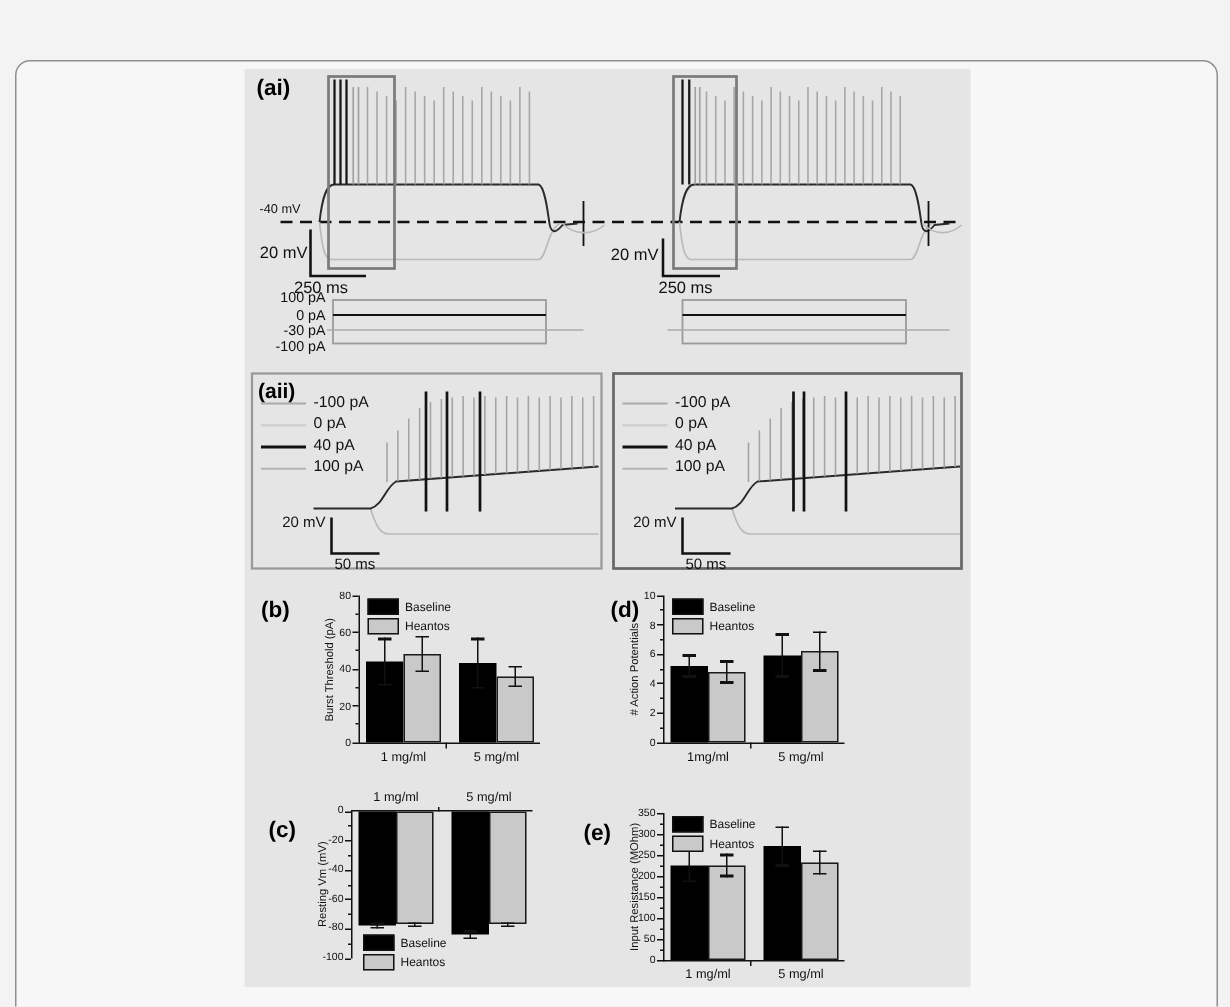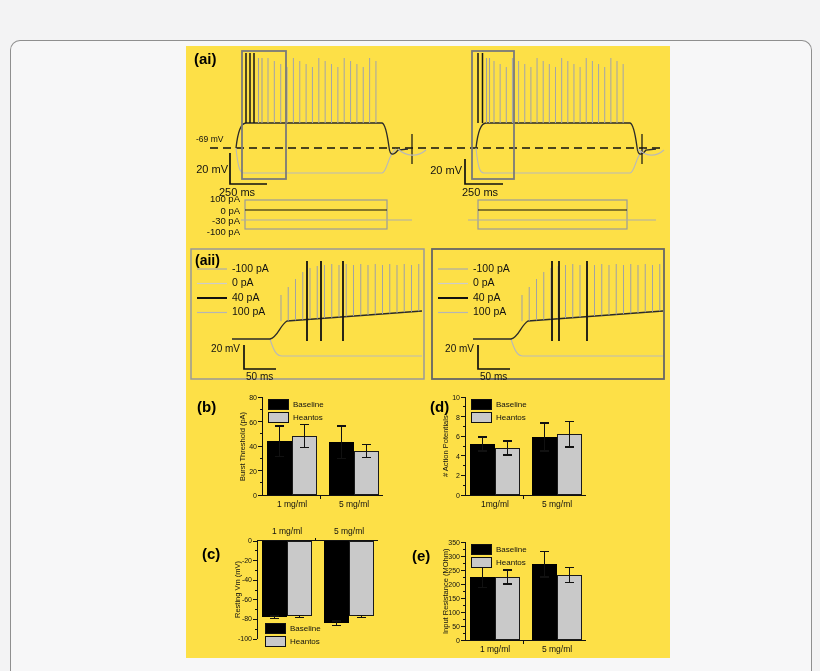--- a/index.html
+++ b/index.html
@@ -1,21 +1,21 @@
 <!DOCTYPE html>
 <html><head>
 <meta charset="utf-8">
 <style>
   html,body{margin:0;padding:0;width:820px;height:671px;overflow:hidden;
     font-family:"Liberation Sans", sans-serif;background:#f3f3f4;}
   .page{position:relative;width:820px;height:671px;background:#f3f3f4;}
   .card{position:absolute;left:10px;top:40px;width:800px;height:640px;
     background:#f7f7f8;border:1px solid #8f8f8f;border-bottom:none;
     border-radius:10px 10px 0 0;}
-  .figure{position:absolute;left:175px;top:5px;width:484px;height:612px;background:#fde047;}
+  .figure{position:absolute;left:152px;top:5px;width:484px;height:612px;background:#e5e5e5;}
   .abs{position:absolute;}
   .lbl{position:absolute;color:#111;white-space:nowrap;}
   .plabel{position:absolute;font-weight:bold;font-size:15px;color:#000;}
   .plot{position:absolute;width:120px;height:98px;}
   .plot.up{border-left:1.5px solid #111;border-bottom:1.5px solid #111;}
   .plot.down{border-left:1.5px solid #111;border-top:1.5px solid #111;}
   .ylabel{position:absolute;width:13px;writing-mode:vertical-rl;transform:rotate(180deg);
     text-align:center;font-size:7.5px;color:#111;line-height:13px;}
   svg .dash{stroke:#111;stroke-width:1.6;stroke-dasharray:8 5;}
   svg .lt{stroke:#b9b9b9;fill:none;stroke-width:1.1;}
@@ -107,21 +107,21 @@
 
         <rect class="step" x="59" y="154" width="142" height="29"></rect>
         <line class="dk1" x1="59" y1="164" x2="201" y2="164"></line>
         <line class="lt1" x1="55" y1="174" x2="226" y2="174"></line>
         <rect class="step" x="292" y="154" width="149" height="29"></rect>
         <line class="dk1" x1="292" y1="164" x2="441" y2="164"></line>
         <line class="lt1" x1="282" y1="174" x2="470" y2="174"></line>
       </svg>
 
       <div class="plabel" style="left:8px;top:4px">(ai)</div>
-      <div class="lbl" style="left:10px;top:88px;font-size:8.5px">-69 mV</div>
+      <div class="lbl" style="left:10px;top:88px;font-size:8.5px">-40 mV</div>
       <div class="lbl" style="left:2px;top:117px;width:40px;text-align:right;font-size:11px">20 mV</div>
       <div class="lbl" style="left:33px;top:140px;font-size:11px">250 ms</div>
       <div class="lbl" style="left:238px;top:118px;width:38px;text-align:right;font-size:11px">20 mV</div>
       <div class="lbl" style="left:276px;top:140px;font-size:11px">250 ms</div>
       <div class="lbl" style="left:8px;top:147px;width:46px;text-align:right;font-size:9.5px">100 pA</div>
       <div class="lbl" style="left:8px;top:159px;width:46px;text-align:right;font-size:9.5px">0 pA</div>
       <div class="lbl" style="left:8px;top:169px;width:46px;text-align:right;font-size:9.5px">-30 pA</div>
       <div class="lbl" style="left:8px;top:180px;width:46px;text-align:right;font-size:9.5px">-100 pA</div>
 
       <svg class="abs" style="left:0;top:195px" width="484" height="150" viewBox="0 0 484 150">

